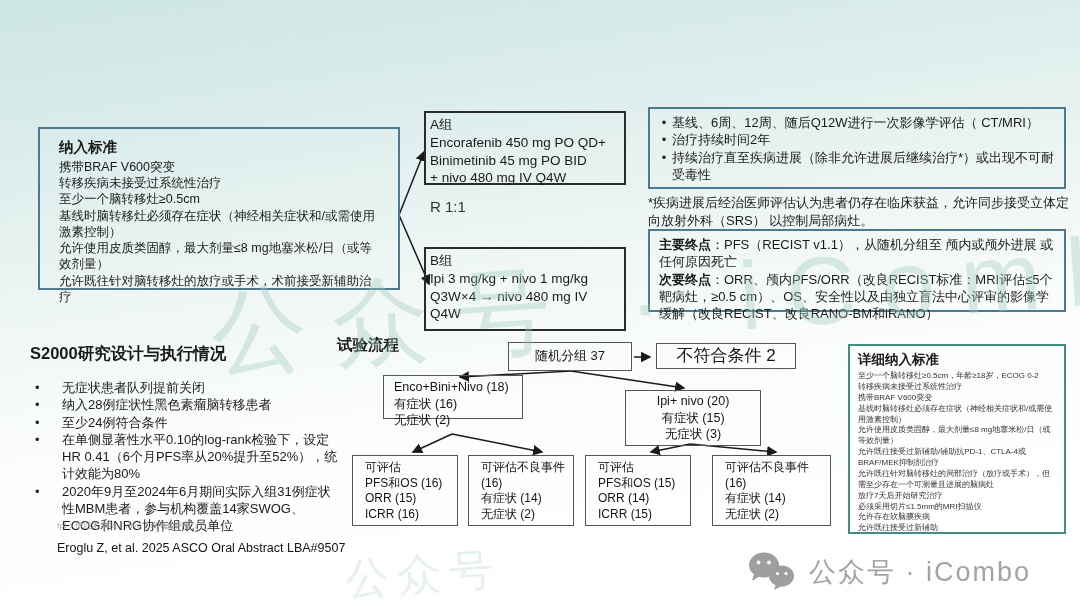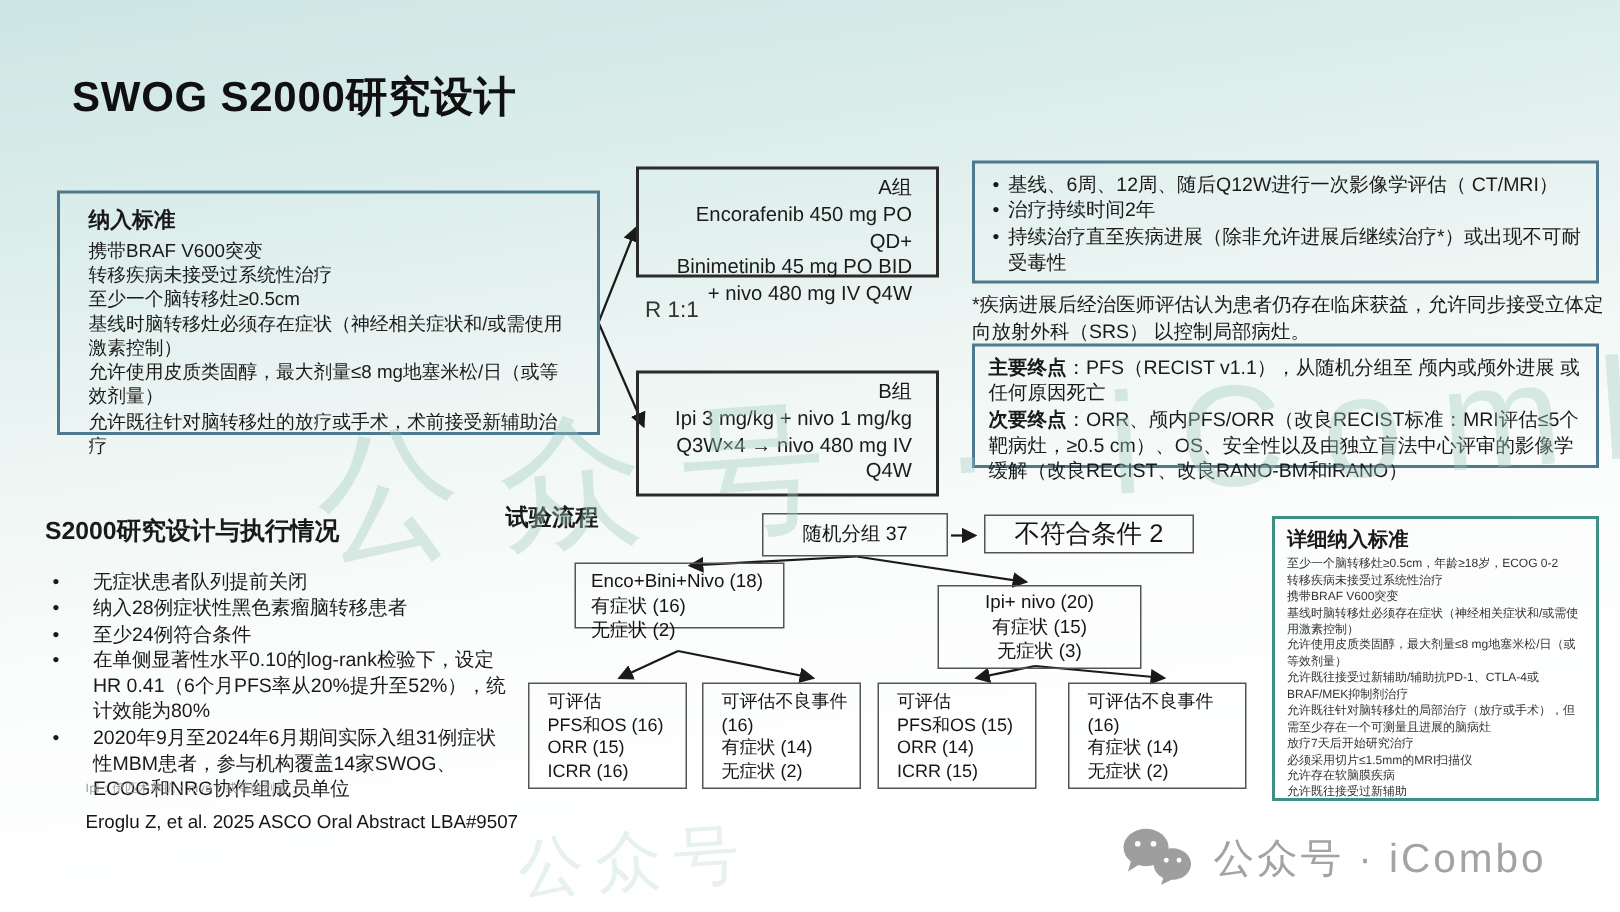--- a/index.html
+++ b/index.html
@@ -8,21 +8,21 @@
     font-family:"Liberation Sans","DejaVu Sans",sans-serif;
     background:linear-gradient(172deg,#cde6e3 0%,#d9ecea 18%,#eef6f4 42%,#fbfdfc 62%,#ffffff 85%);
     color:#1a1a1a;
   }
   .abs{position:absolute;box-sizing:border-box;}
   .title{left:48px;top:46px;font-size:28px;font-weight:bold;color:#101010;letter-spacing:.5px;z-index:3;}
   
   .inclusion-box{left:38px;top:127px;width:362px;height:163px;border:2px solid #4d7a8f;padding:9px 19px;font-size:12.5px;line-height:1.3;z-index:2;}
   .inclusion-box .hd{font-size:14.5px;font-weight:bold;margin-bottom:2px;}
   
-  .arm-box{border:2px solid #2b2b2b;text-align:right;font-size:13.5px;line-height:1.32;padding:3px 16px;z-index:2;}
+  .arm-box{border:2px solid #2b2b2b;text-align:left;font-size:13.5px;line-height:1.32;padding:3px 4px;z-index:2;}
   .arm-a{left:424px;top:111px;width:202px;height:74px;}
   .arm-b{left:424px;top:247px;width:202px;height:84px;}
   .r-label{left:430px;top:198px;font-size:15px;color:#333;z-index:2;}
   
   .assessment-box{left:648px;top:107px;width:418px;height:82px;border:2px solid #4d7a8f;padding:5px 8px 5px 6px;font-size:13px;line-height:1.34;z-index:2;}
   .brow{display:flex;}
   .brow .bu{width:16px;flex:none;text-align:center;}
   .brow .bt{flex:1;}
   .footnote{left:648px;top:194px;width:422px;font-size:13px;line-height:1.36;z-index:2;}
   .endpoints-box{left:648px;top:229px;width:418px;height:83px;border:2px solid #4d7a8f;padding:5px 9px;font-size:13px;line-height:1.33;z-index:2;}
@@ -72,21 +72,20 @@
     <line x1="399" y1="215" x2="429" y2="284" stroke="#1a1a1a" stroke-width="1.5" marker-end="url(#arr)"></line>
     <line x1="634" y1="357" x2="650" y2="357" stroke="#1a1a1a" stroke-width="1.5" marker-end="url(#arr)"></line>
     <line x1="571" y1="371" x2="460" y2="377" stroke="#1a1a1a" stroke-width="1.5" marker-end="url(#arr)"></line>
     <line x1="571" y1="371" x2="684" y2="388" stroke="#1a1a1a" stroke-width="1.5" marker-end="url(#arr)"></line>
     <line x1="452" y1="434" x2="413" y2="452" stroke="#1a1a1a" stroke-width="1.5" marker-end="url(#arr)"></line>
     <line x1="452" y1="434" x2="542" y2="452" stroke="#1a1a1a" stroke-width="1.5" marker-end="url(#arr)"></line>
     <line x1="690" y1="444" x2="651" y2="452" stroke="#1a1a1a" stroke-width="1.5" marker-end="url(#arr)"></line>
     <line x1="690" y1="444" x2="776" y2="452" stroke="#1a1a1a" stroke-width="1.5" marker-end="url(#arr)"></line>
   </svg>
 
-  <div class="abs title">SWOG S2000研究设计</div>
 
   <div class="abs inclusion-box">
     <div class="hd">纳入标准</div>
     <div>携带BRAF V600突变</div>
     <div>转移疾病未接受过系统性治疗</div>
     <div>至少一个脑转移灶≥0.5cm</div>
     <div>基线时脑转移灶必须存在症状（神经相关症状和/或需使用激素控制）</div>
     <div>允许使用皮质类固醇，最大剂量≤8 mg地塞米松/日（或等效剂量）</div>
     <div>允许既往针对脑转移灶的放疗或手术，术前接受新辅助治疗</div>
   </div>

